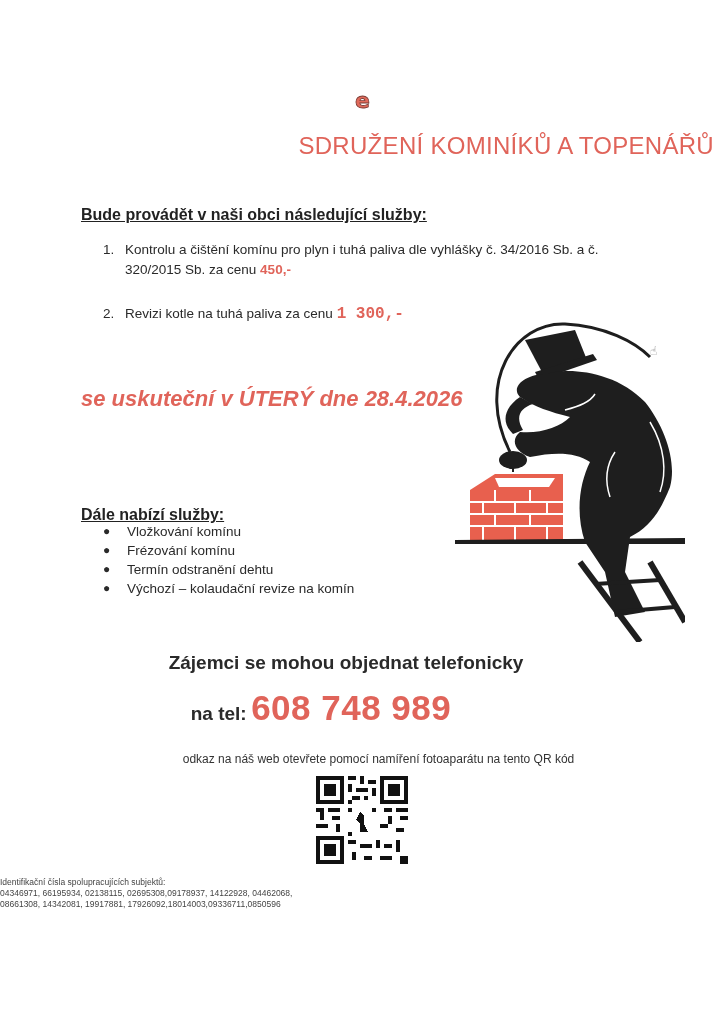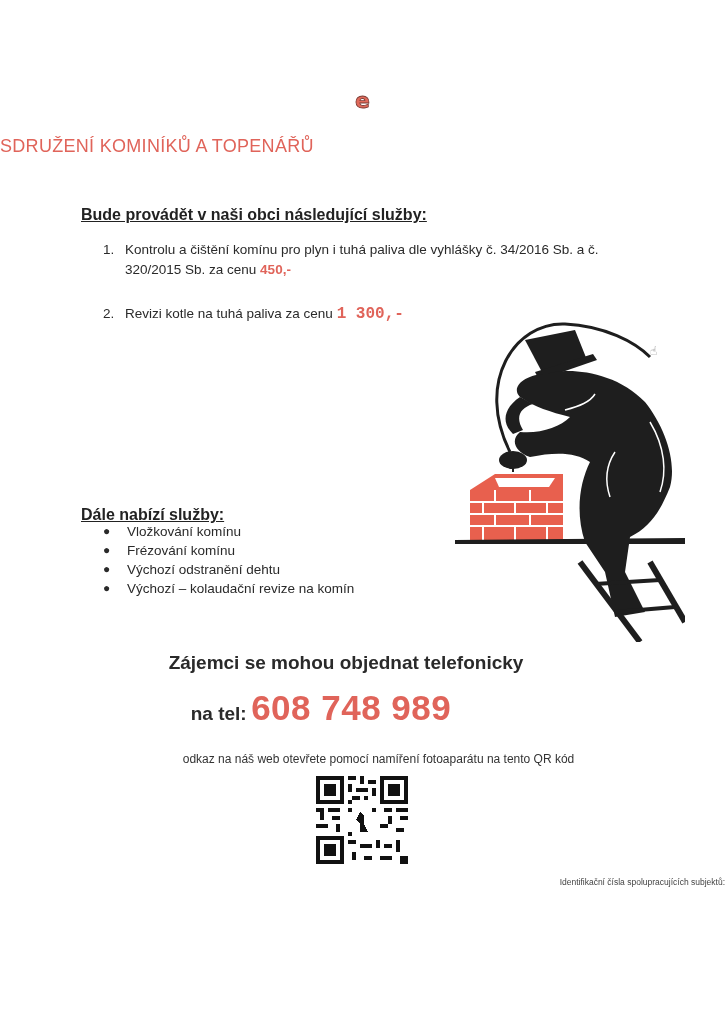--- a/index.html
+++ b/index.html
@@ -7,22 +7,22 @@
       width: 725px; height: 1024px; position: relative; overflow: hidden;
       font-family: "Liberation Sans", "DejaVu Sans", sans-serif; color: #262626;
     }
     .abs { position: absolute; }
     .logo-e {
       left: 0; width: 725px; top: 89px; text-align: center;
       font-family: "DejaVu Sans", sans-serif; font-weight: bold; font-size: 22px;
       color: #e0695a; -webkit-text-stroke: 0.8px #7a3a33; line-height: 24px;
     }
     .title {
-      left: 0; width: 714px; top: 130px; text-align: left;
-      font-size: 18px; color: #e0645a; letter-spacing: 0.3px; line-height: 32px;
+      left: 0; width: 714px; top: 130px; text-align: right;
+      font-size: 24px; color: #e0645a; letter-spacing: 0.3px; line-height: 32px;
     }
     .section-heading {
       font-weight: bold; font-size: 16px; text-decoration: underline; color: #222;
     }
     .h1 { left: 81px; top: 206px; }
     .olist { left: 103px; top: 240px; width: 520px; font-size: 13.5px; line-height: 20px; color: #2a2a2a; }
     .olist .item { display: flex; }
     .olist .num { width: 22px; flex: none; }
     .olist .txt { flex: 1; }
     .price { color: #e0645a; font-weight: bold; }
@@ -38,21 +38,21 @@
     .cta {
       left: 0; width: 692px; top: 652px; text-align: center;
       font-weight: bold; font-size: 19px; color: #2a2a2a;
     }
     .phone-line { left: 0; width: 642px; top: 688px; text-align: center; }
     .phone-label { font-weight: bold; font-size: 19px; color: #2a2a2a; }
     .phone-number { font-weight: bold; font-size: 35px; color: #e0645a; letter-spacing: 0.5px; }
     .qr-caption { left: 16px; width: 725px; top: 752px; text-align: center; font-size: 12px; color: #333; }
     .qr { left: 316px; top: 776px; width: 92px; height: 88px; }
     .ids {
-      left: 0; width: 725px; top: 877px; text-align: right;
+      left: 0; width: 725px; top: 877px; text-align: left;
       font-size: 8.5px; line-height: 11px; color: #444;
     }
     .illustration { left: 455px; top: 312px; width: 230px; height: 330px; }
     .cursor-icon { left: 650px; top: 344px; font-size: 12px; color: #888; }
   </style>
 </head>
 <body>
 
 <div class="abs logo-e">e</div>
 <div class="abs title">SDRUŽENÍ KOMINÍKŮ A TOPENÁŘŮ</div>
@@ -68,36 +68,37 @@
   </div>
   <div class="item">
     <span class="num">2.</span>
     <span class="txt">
       <span>Revizi kotle na tuhá paliva za cenu </span><span class="price price-big">1 300,-</span>
     </span>
   </div>
 </div>
 
 <div class="abs term">
+  <div>se uskuteční v ÚTERÝ dne 28.4.2026</div>
 </div>
 
 <div class="abs section-heading h2">Dále nabízí služby:</div>
 
 <div class="abs ulist">
   <div class="item">
     <span class="bullet">●</span>
     <span>Vložkování komínu</span>
   </div>
   <div class="item">
     <span class="bullet">●</span>
     <span>Frézování komínu</span>
   </div>
   <div class="item">
     <span class="bullet">●</span>
-    <span>Výchozí odstranění dehtu</span>
+    <span>Termín odstranění dehtu</span>
   </div>
   <div class="item">
     <span class="bullet">●</span>
     <span>Výchozí – kolaudační revize na komín</span>
   </div>
 </div>
 
 <svg class="abs illustration" viewBox="0 0 230 330" xmlns="http://www.w3.org/2000/svg">
 
   <path d="M55 140 C 20 70, 60 10, 110 12 C 150 14, 180 30, 195 45" fill="none" stroke="#1e1e1e" stroke-width="3"></path>
@@ -206,13 +207,15 @@
     <rect x="8" y="8" width="1" height="1"></rect>
       <rect x="14" y="8" width="1" height="1"></rect>
       <rect x="8" y="14" width="1" height="1"></rect>
 
     <path d="M11 9 L12 10 L12 12 L13 14 L11 14 L11 12 L10 11 Z"></path>
   </g>
 </svg>
 
 <div class="abs ids">
   <div>Identifikační čísla spolupracujících subjektů:</div>
+  <div>04346971, 66195934, 02138115, 02695308,09178937, 14122928, 04462068,</div>
+  <div>08661308, 14342081, 19917881, 17926092,18014003,09336711,0850596</div>
 </div>
 
 </body></html>

